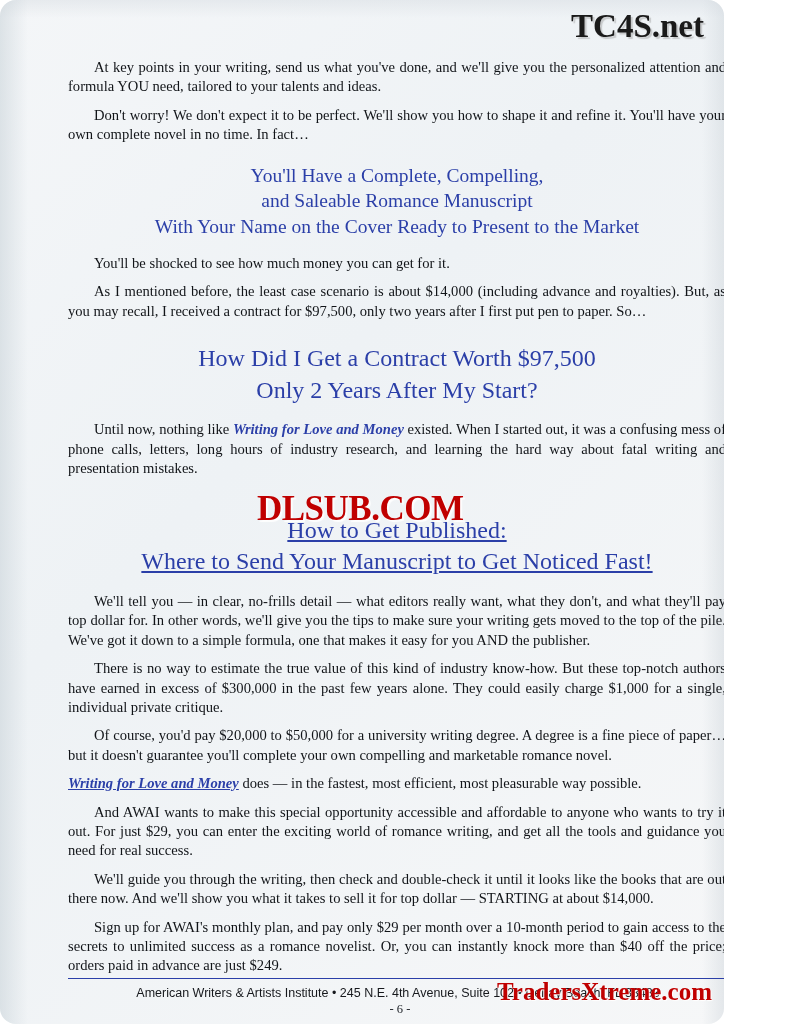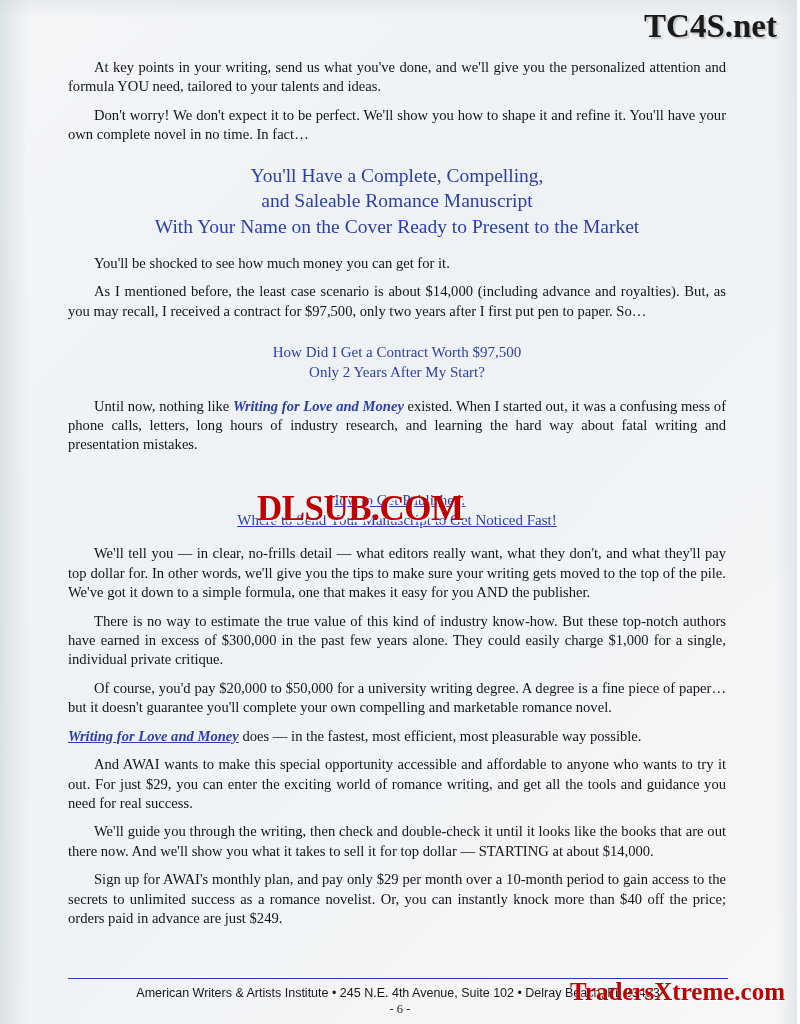--- a/index.html
+++ b/index.html
@@ -8,25 +8,26 @@
   }
   body {
     width: 800px;
     height: 1024px;
     background: #ffffff;
     font-family: "Liberation Serif", serif;
     overflow: hidden;
   }
   .page {
     position: relative;
-    width: 797px;
+    width: 724px;
     height: 1024px;
     background: linear-gradient(135deg, #f4f6f8 0%, #eef2f5 40%, #f6f7f8 100%);
     box-sizing: border-box;
     overflow: hidden;
+    border-radius: 16px;
   }
   
   .page::before {
     content: "";
     position: absolute;
     left: 0; top: 0; right: 0; bottom: 0;
     background:
       linear-gradient(to right, rgba(200,210,216,0.55) 0px, rgba(255,255,255,0) 28px),
       linear-gradient(to left, rgba(205,212,218,0.45) 0px, rgba(255,255,255,0) 22px),
       linear-gradient(to bottom, rgba(210,216,222,0.4) 0px, rgba(255,255,255,0) 18px);
@@ -93,21 +94,21 @@
     margin: 18px 0 14px 0;
     text-align: center;
     color: #2b3fa8;
     font-weight: normal;
     font-size: 19.5px;
     line-height: 1.32;
   }
   .heading .line { display: block; }
 
   .heading.small {
-    font-size: 15px;
+    font-size: 24px;
   }
 
   .heading-underline .line {
     text-decoration: underline;
   }
 
   .em-blue {
     color: #2b3fa8;
     font-style: italic;
     font-weight: bold;

